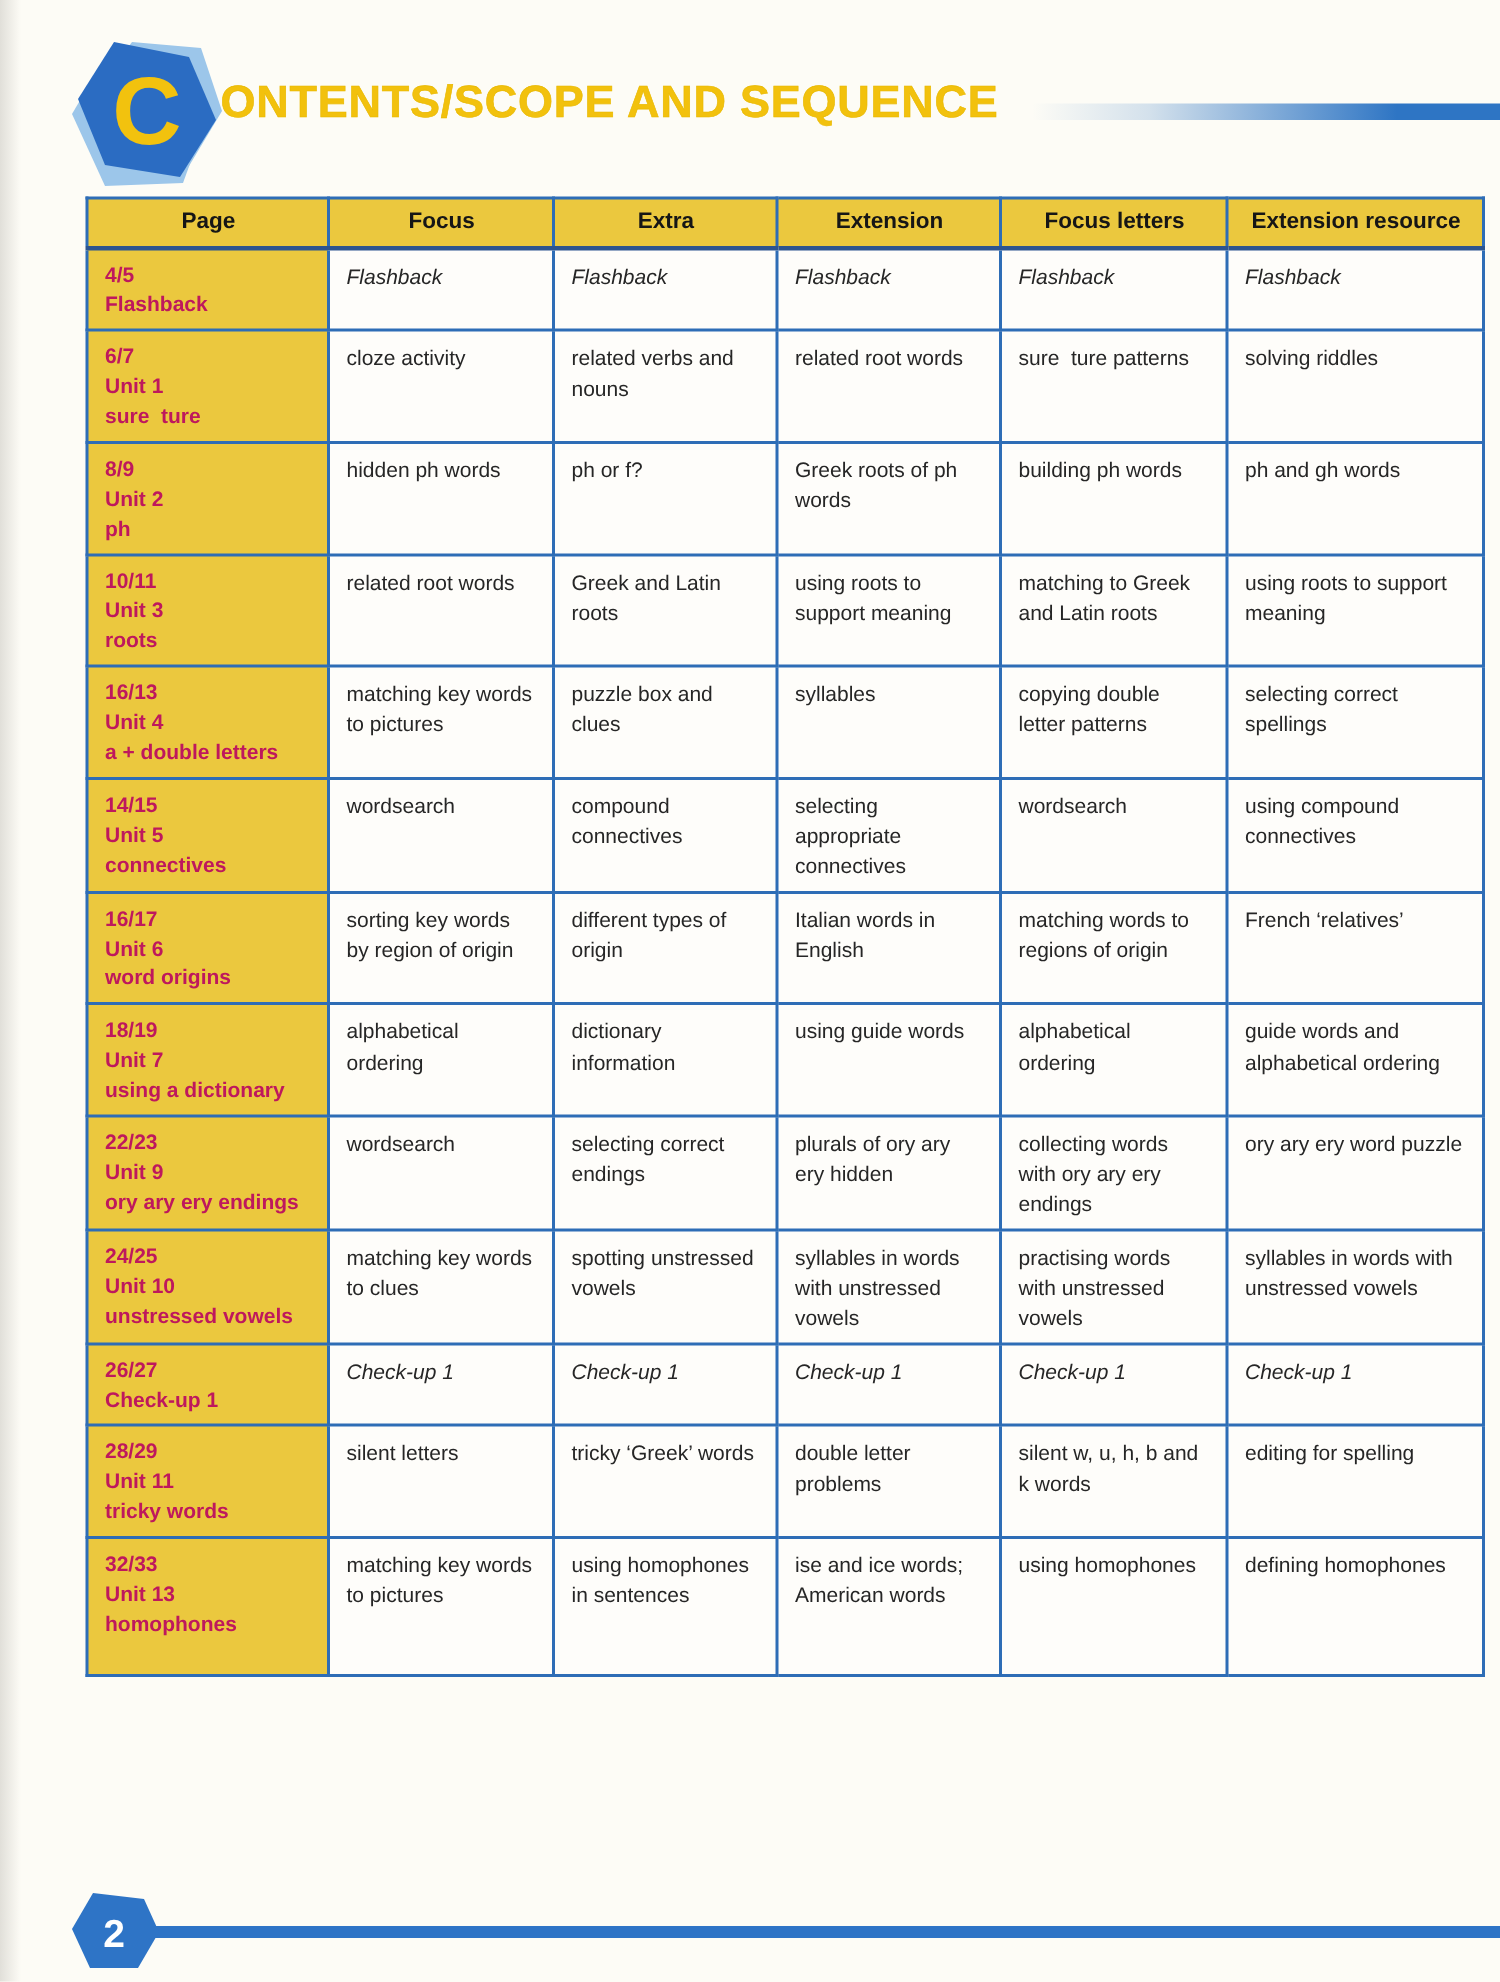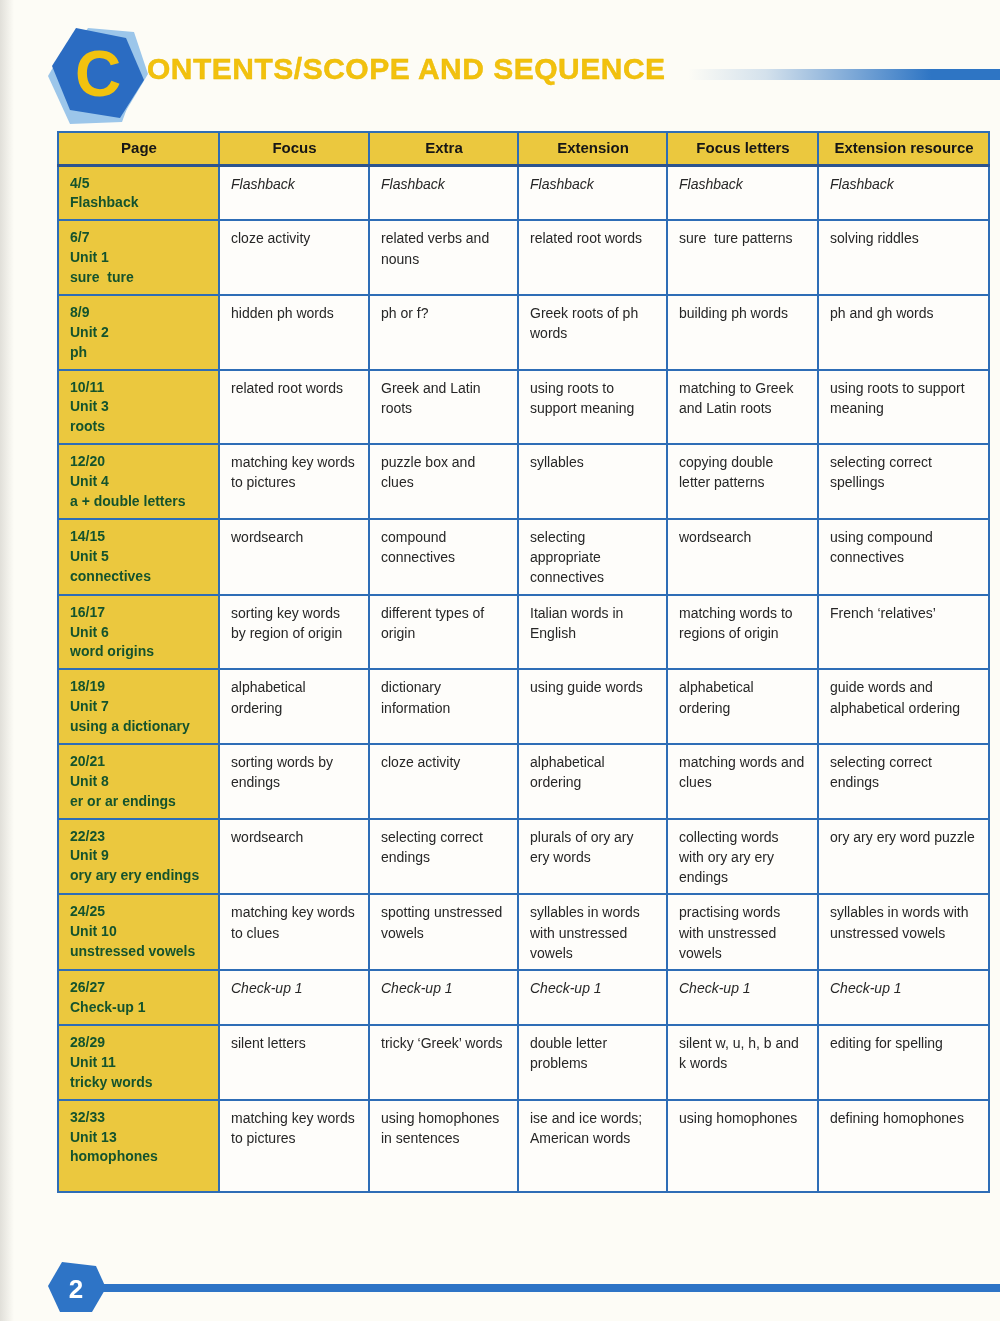--- a/index.html
+++ b/index.html
@@ -47,21 +47,21 @@
     padding-top:6px;
     text-align:center;
   }
   .contents-table tbody tr { height:72px; }
   .contents-table tbody tr.h50 { height:50px; }
   .contents-table tbody tr.h90 { height:90px; }
   .contents-table tbody tr.h92 { height:92px;padding-left:11px; }
   td.page-col {
     background:#ebc83e;
     font-weight:bold; font-size:14px; line-height:1.42;
-    color:#14532d;
+    color:#be185d;
     white-space:pre-wrap;
   }
   td.act {
     background:#fefdfa;
     font-size:14px; line-height:1.45;
     color:#262626;
     white-space:pre-wrap;
   }
   tr.italic td.act { font-style:italic; }
   
@@ -140,21 +140,21 @@
       <td class="page-col">10/11
 Unit 3
 roots</td>
       <td class="act">related root words</td>
       <td class="act">Greek and Latin roots</td>
       <td class="act">using roots to support meaning</td>
       <td class="act">matching to Greek and Latin roots</td>
       <td class="act">using roots to support meaning</td>
     </tr>
     <tr>
-      <td class="page-col">12/20
+      <td class="page-col">16/13
 Unit 4
 a + double letters</td>
       <td class="act">matching key words to pictures</td>
       <td class="act">puzzle box and clues</td>
       <td class="act">syllables</td>
       <td class="act">copying double letter patterns</td>
       <td class="act">selecting correct spellings</td>
     </tr>
     <tr>
       <td class="page-col">14/15
@@ -180,36 +180,26 @@
       <td class="page-col">18/19
 Unit 7
 using a dictionary</td>
       <td class="act">alphabetical ordering</td>
       <td class="act">dictionary information</td>
       <td class="act">using guide words</td>
       <td class="act">alphabetical ordering</td>
       <td class="act">guide words and alphabetical ordering</td>
     </tr>
     <tr>
-      <td class="page-col">20/21
-Unit 8
-er or ar endings</td>
-      <td class="act">sorting words by endings</td>
-      <td class="act">cloze activity</td>
-      <td class="act">alphabetical ordering</td>
-      <td class="act">matching words and clues</td>
-      <td class="act">selecting correct endings</td>
-    </tr>
-    <tr>
       <td class="page-col">22/23
 Unit 9
 ory ary ery endings</td>
       <td class="act">wordsearch</td>
       <td class="act">selecting correct endings</td>
-      <td class="act">plurals of ory ary ery words</td>
+      <td class="act">plurals of ory ary ery hidden</td>
       <td class="act">collecting words with ory ary ery endings</td>
       <td class="act">ory ary ery word puzzle</td>
     </tr>
     <tr>
       <td class="page-col">24/25
 Unit 10
 unstressed vowels</td>
       <td class="act">matching key words to clues</td>
       <td class="act">spotting unstressed vowels</td>
       <td class="act">syllables in words with unstressed vowels</td>

